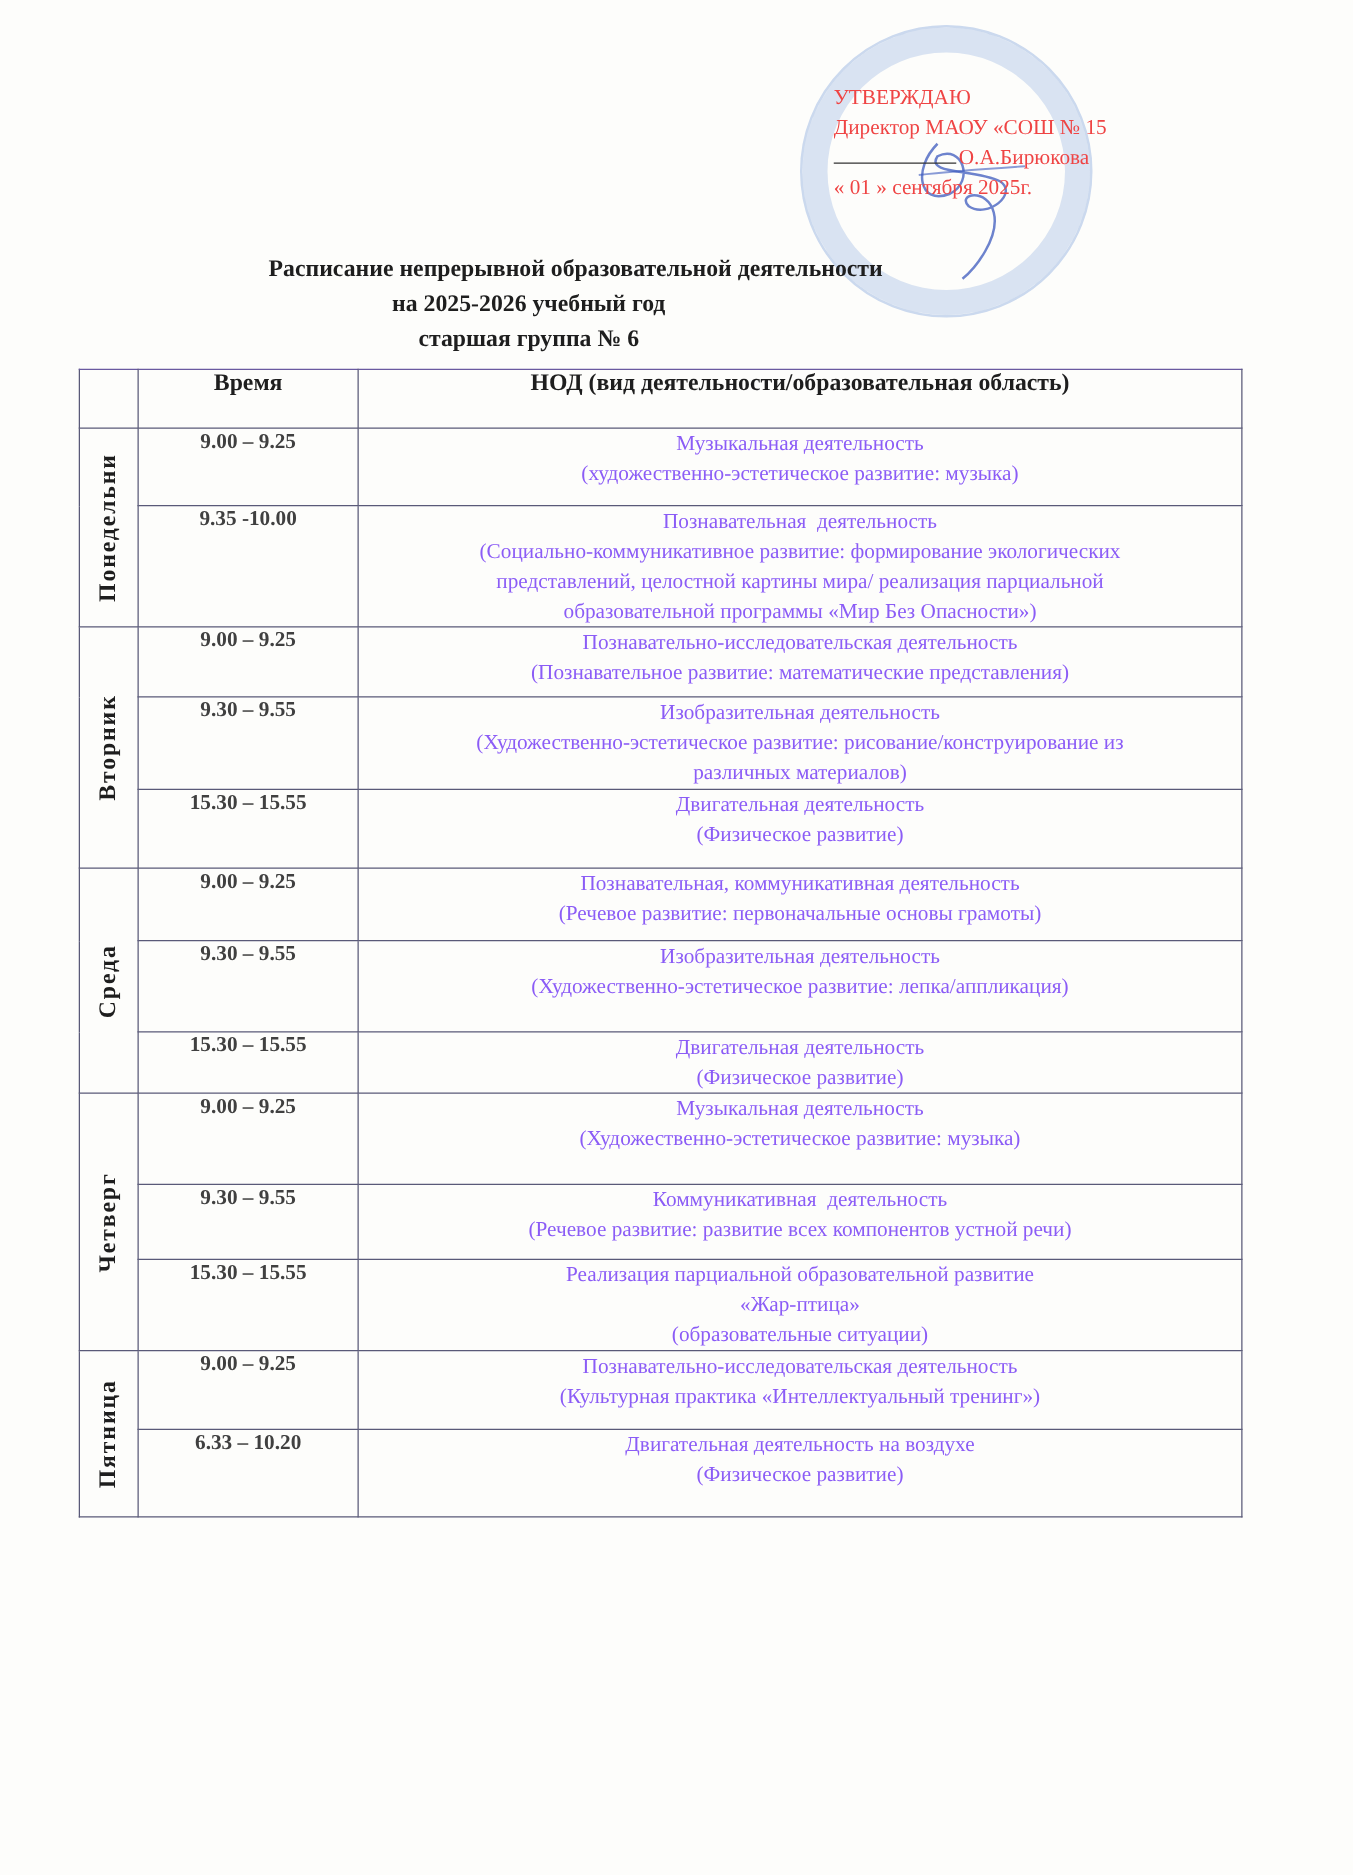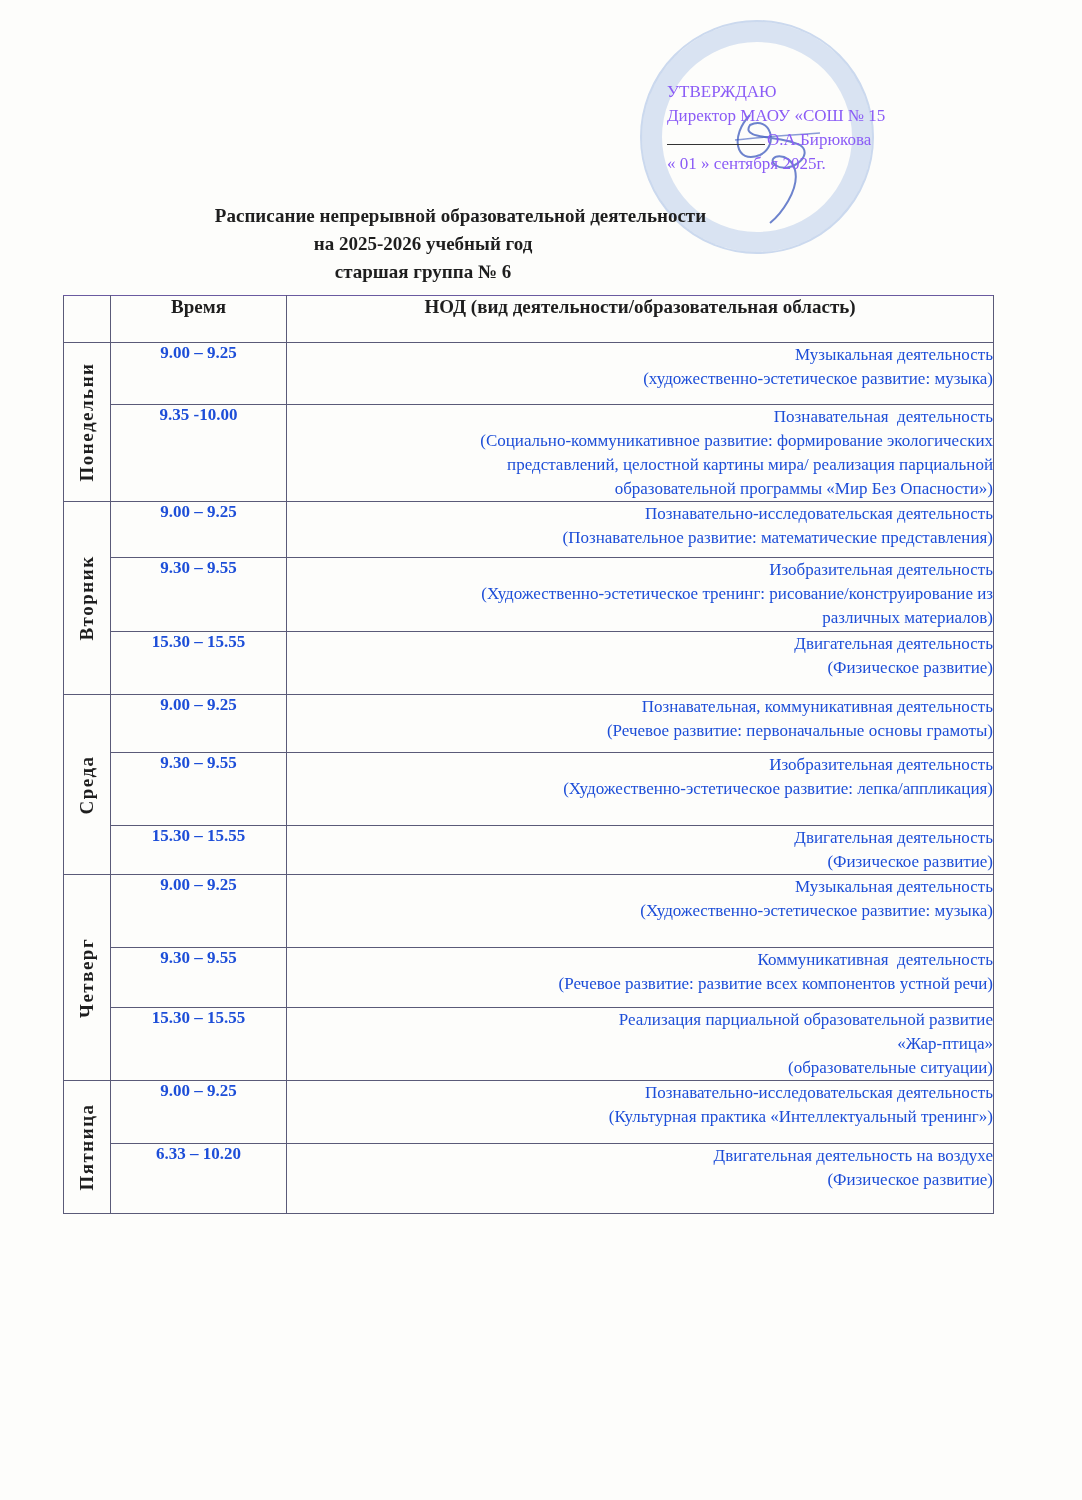--- a/index.html
+++ b/index.html
@@ -11,21 +11,21 @@
   }
   .stamp {
     position: absolute; left: 640px; top: 20px; width: 230px; height: 230px;
     border-radius: 50%; border: 2px solid rgba(110,150,215,0.35);
     box-shadow: inset 0 0 0 18px rgba(255,255,255,0), inset 0 0 0 20px rgba(110,150,215,0.25);
   }
   .signature {
     position: absolute; left: 720px; top: 95px; width: 110px; height: 130px;
   }
   .approve {
-    position: absolute; left: 667px; top: 80px; font-size: 17px; line-height: 24px; color: #8b5cf6;
+    position: absolute; left: 667px; top: 66px; font-size: 17px; line-height: 24px; color: #ef4444;
   }
   .approve .line { white-space: pre; }
   .approve .sign-line {
     display: inline-block; width: 98px; border-bottom: 1px solid #333; margin-right: 2px; vertical-align: baseline;
   }
   .titles {
     position: absolute; left: 0; top: 202px; width: 951px; text-align: center;
   }
   .titles div {
     font-weight: bold; font-size: 19px; line-height: 28px; color: #1e1e1e;
@@ -49,24 +49,24 @@
   th.h-time, th.h-act { padding-top: 5px; height: 46px; text-align: center; }
   td.day {
     position: relative; vertical-align: middle;
   }
   td.day span {
     position: absolute; left: 50%; top: 50%;
     transform: translate(-50%, -50%) rotate(-90deg);
     font-weight: bold; font-size: 19px; letter-spacing: 1.5px; white-space: nowrap; color: #1e1e1e;
   }
   td.time {
-    font-weight: bold; font-size: 17px; text-align: center; padding-top: 2px; color: #1d4ed8;
+    font-weight: bold; font-size: 17px; text-align: center; padding-top: 2px; color: #404040;
   }
   td.act {
-    font-size: 17px; line-height: 24px; text-align: right; padding-top: 1px; color: #1d4ed8;
+    font-size: 17px; line-height: 24px; text-align: center; padding-top: 1px; color: #8b5cf6;
   }
   td.act div { white-space: pre-wrap; }
 </style>
 </head>
 <body>
 
 <div class="stamp"></div>
 <svg class="signature" viewBox="0 0 110 130">
   <path d="M30 20 C 10 40, 15 70, 40 60 C 60 50, 50 20, 30 30 C 20 45, 60 40, 80 50 C 95 60, 70 80, 55 70 C 45 60, 70 55, 75 75 C 80 95, 60 120, 50 128" fill="none" stroke="rgba(60,90,190,0.75)" stroke-width="2"></path>
   <path d="M15 45 C 40 42, 70 40, 100 38" fill="none" stroke="rgba(60,90,190,0.6)" stroke-width="1.5"></path>
@@ -127,21 +127,21 @@
       <td class="time">9.00 – 9.25</td>
       <td class="act">
         <div>Познавательно-исследовательская деятельность</div>
         <div>(Познавательное развитие: математические представления)</div>
       </td>
     </tr>
     <tr style="height:74px">
       <td class="time">9.30 – 9.55</td>
       <td class="act">
         <div>Изобразительная деятельность</div>
-        <div>(Художественно-эстетическое тренинг: рисование/конструирование из</div>
+        <div>(Художественно-эстетическое развитие: рисование/конструирование из</div>
         <div>различных материалов)</div>
       </td>
     </tr>
     <tr style="height:63px">
       <td class="time">15.30  – 15.55</td>
       <td class="act">
         <div>Двигательная деятельность</div>
         <div>(Физическое развитие)</div>
       </td>
     </tr>

